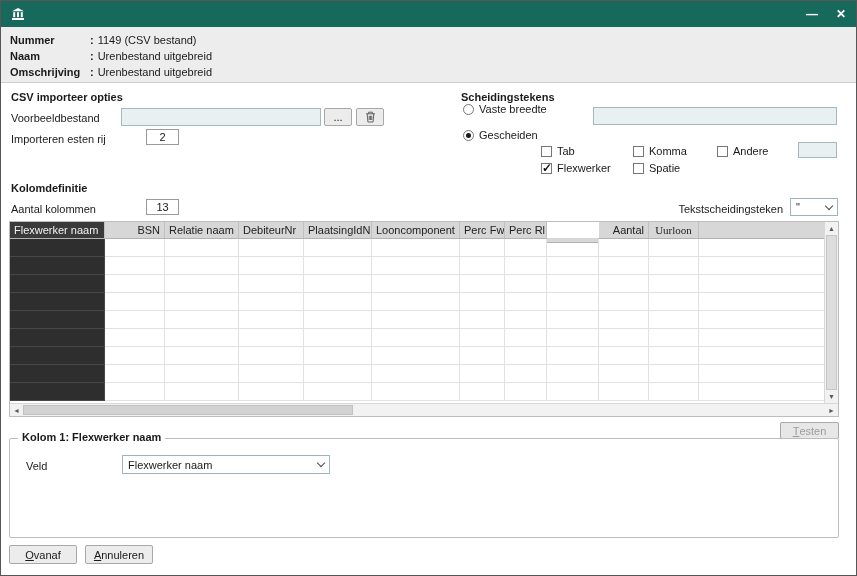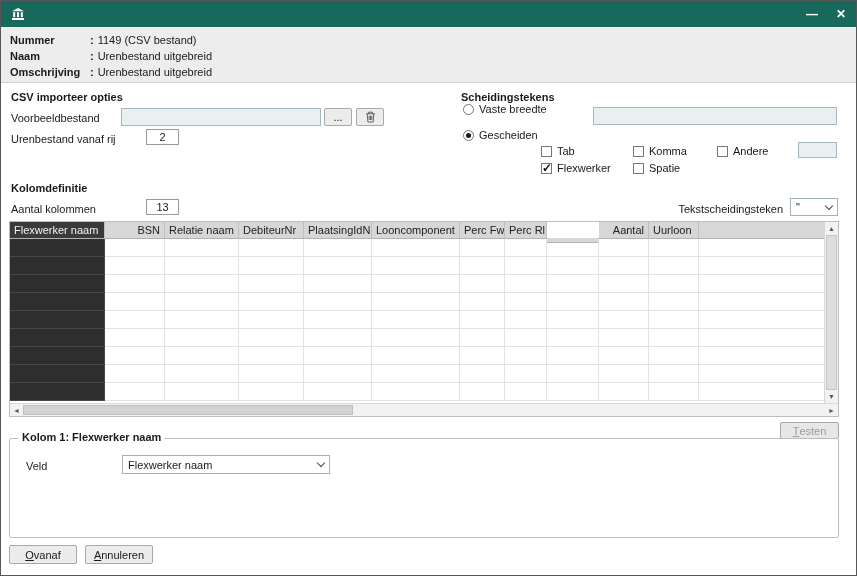--- a/index.html
+++ b/index.html
@@ -138,21 +138,21 @@
     <input class="tb filled" style="left: 120px; top: 25px; width: 200px; height: 18px;" value="">
     <button class="btn" style="left:323px; top:25px; width:28px; height:18px;">...</button>
     <button class="btn" style="left:355px; top:25px; width:28px; height:18px;">
       <span style="display:inline-flex;">
         <svg width="11" height="12" viewBox="0 0 11 12">
           <path d="M1 2.8 H10 M3.6 2.8 V1.2 H7.4 V2.8 M2.2 2.8 L2.9 11 H8.1 L8.8 2.8 M4.2 4.8 V9 M5.5 4.8 V9 M6.8 4.8 V9" stroke="#555555" fill="none" stroke-width="0.9"></path>
         </svg>
       </span>
     </button>
 
-    <div class="lbl" style="left:10px; top:49px;">Urenbestand vanaf rij</div>
+    <div class="lbl" style="left:10px; top:49px;">Importeren esten rij</div>
     <input class="tb num" style="left: 145px; top: 46px; width: 33px; height: 16px;" value="2">
 
     <div class="heading" style="left:460px; top:8px;">Scheidingstekens</div>
 
     <label class="ctl" style="left:462px; top:20px;justify-content:center;">
       <span class="radio"></span>
       <span>Vaste breedte</span>
     </label>
     <input class="tb filled" style="left: 592px; top: 24px; width: 244px; height: 18px;" value="">
 
@@ -200,21 +200,21 @@
             <div class="tcell hcell dark" style="width: 95px; text-align: left;">Flexwerker naam</div>
             <div class="tcell hcell" style="width: 60px; text-align: right;">BSN</div>
             <div class="tcell hcell" style="width: 74px; text-align: left;">Relatie naam</div>
             <div class="tcell hcell" style="width: 65px; text-align: left;">DebiteurNr</div>
             <div class="tcell hcell" style="width: 68px; text-align: left;">PlaatsingIdNr</div>
             <div class="tcell hcell" style="width: 88px; text-align: left;">Looncomponent</div>
             <div class="tcell hcell" style="width: 45px; text-align: right;">Perc Fw</div>
             <div class="tcell hcell" style="width: 42px; text-align: right;">Perc Rl</div>
             <div class="tcell hcell" style="width: 52px; text-align: left; margin-top: 16px;">Datum</div>
             <div class="tcell hcell" style="width: 50px; text-align: right;">Aantal</div>
-            <div class="tcell hcell" style="width: 50px; text-align: left;">Uurloon</div>
+            <div class="tcell hcell" style="width: 50px; text-align: center; font-family: Liberation Serif, serif;">Uurloon</div>
             <div class="tcell hcell" style="width: 127px; text-align: left;"></div>
           </div>
           <div class="trow">
             <div class="tcell darkcell" style="width: 95px;"></div>
             <div class="tcell" style="width: 60px;"></div>
             <div class="tcell" style="width: 74px;"></div>
             <div class="tcell" style="width: 65px;"></div>
             <div class="tcell" style="width: 68px;"></div>
             <div class="tcell" style="width: 88px;"></div>
             <div class="tcell" style="width: 45px;"></div>

